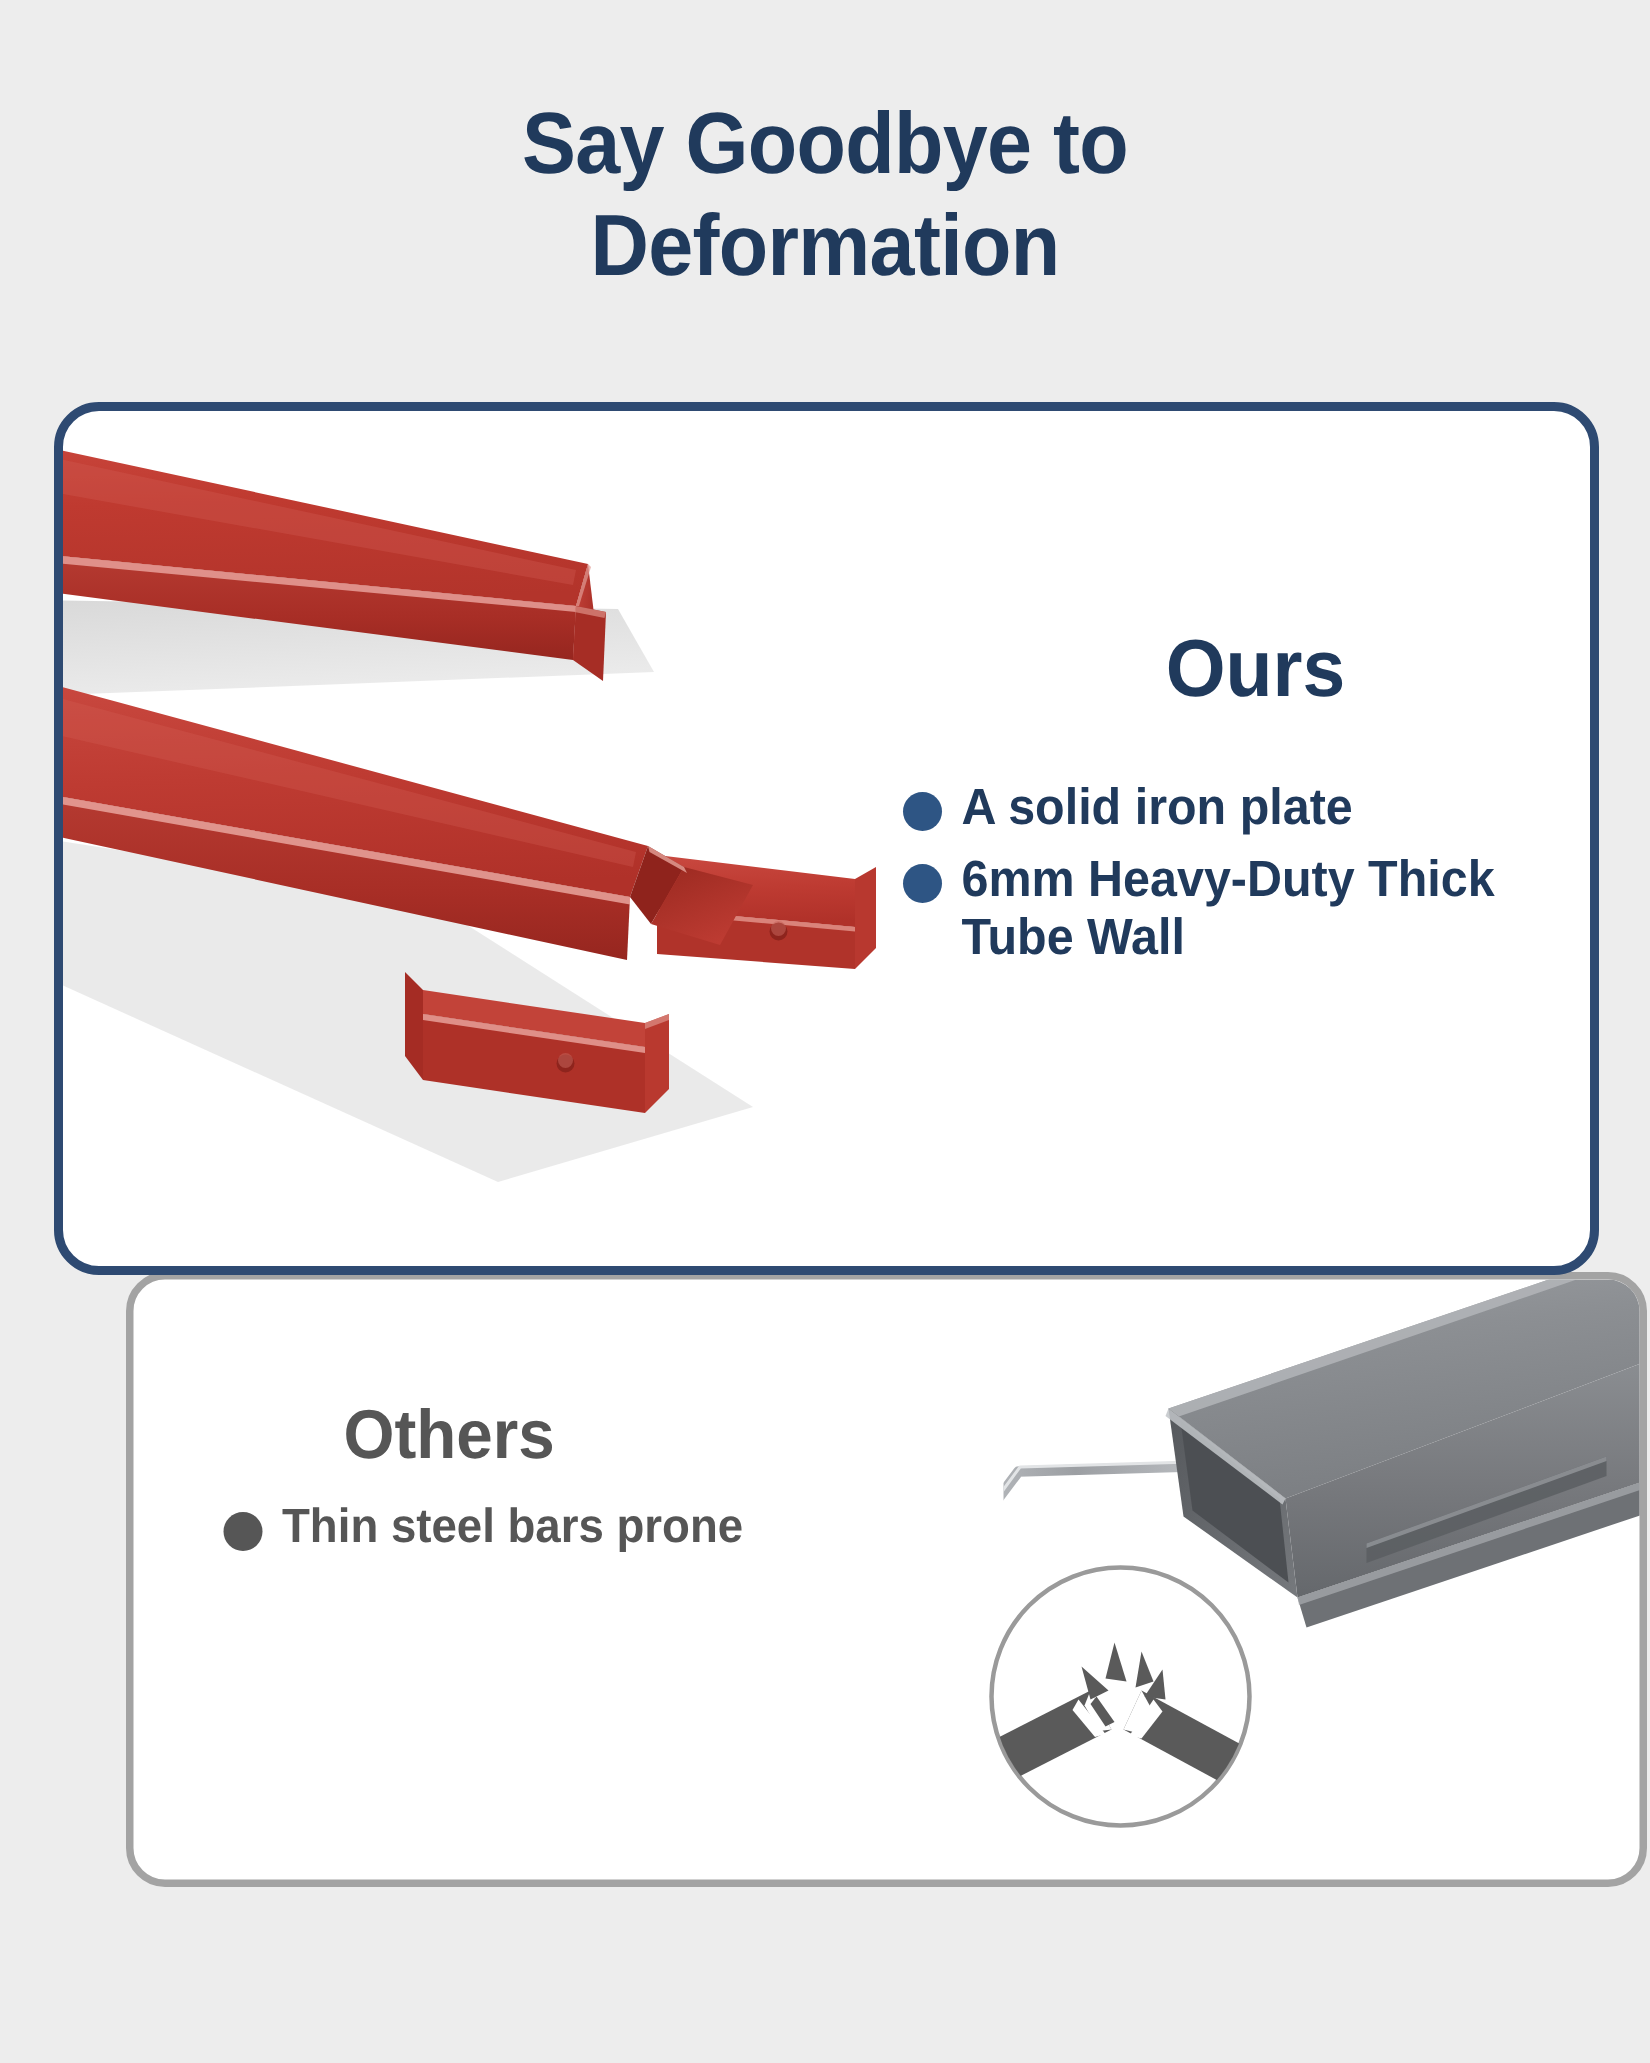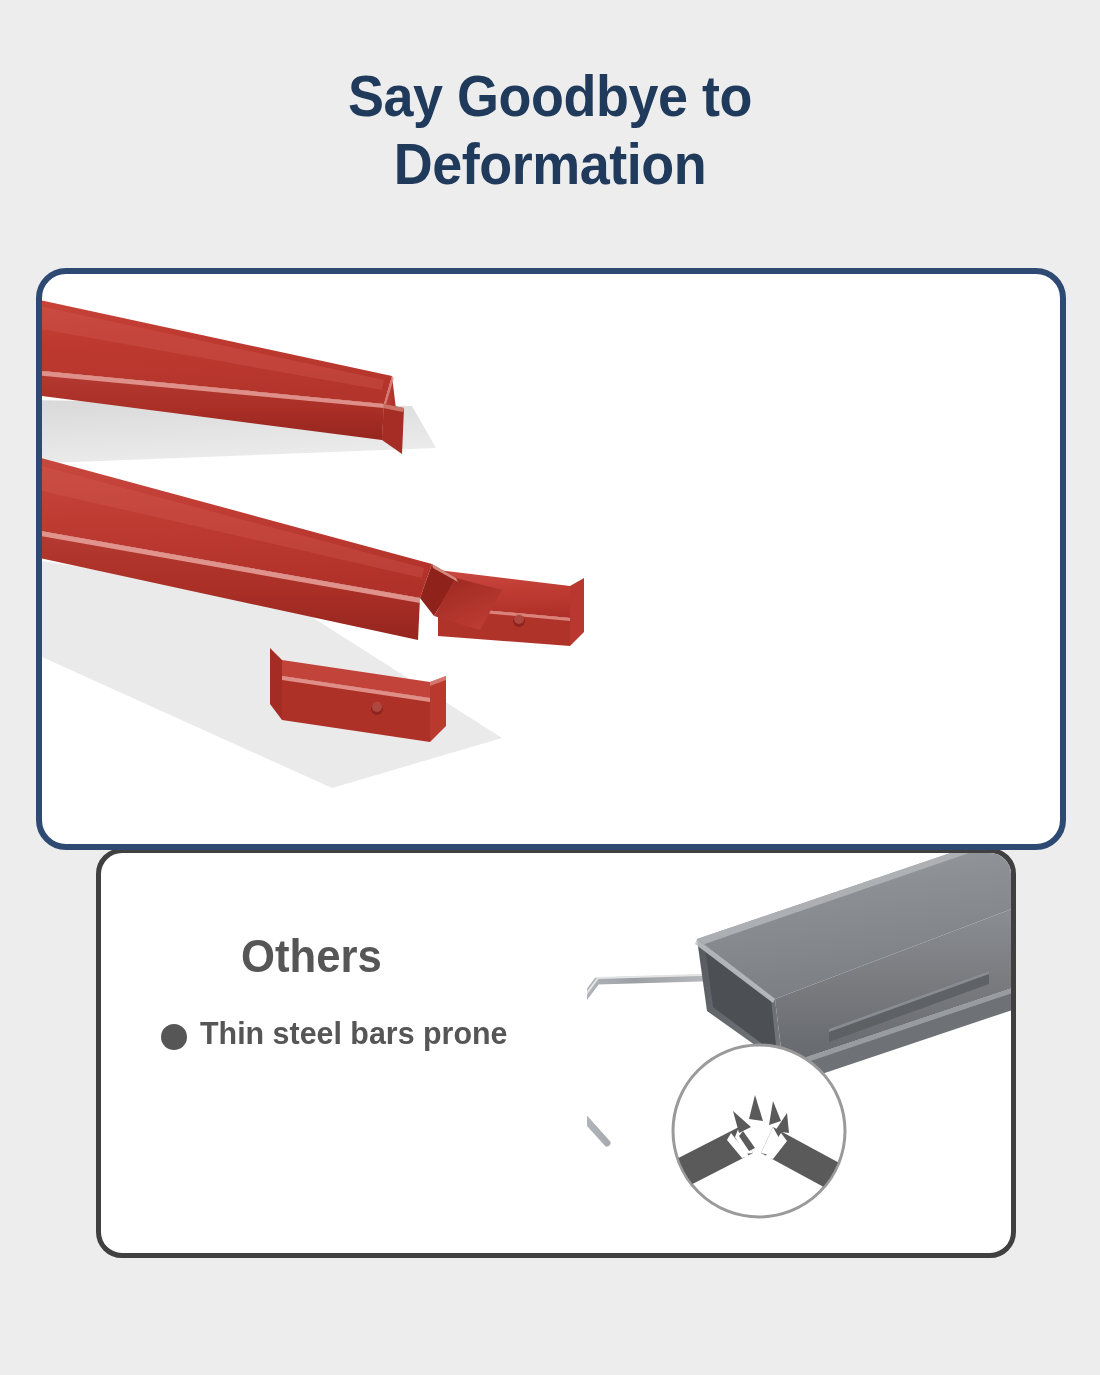--- a/index.html
+++ b/index.html
@@ -44,25 +44,25 @@
     left: 36px;
     top: 268px;
     width: 1030px;
     height: 582px;
     border: 6px solid #2E4A72;
     border-radius: 30px;
     z-index: 3;
   }
 
   .card-others {
-    left: 96px;
+    left: 84px;
     top: 848px;
-    width: 920px;
+    width: 1014px;
     height: 410px;
-    border: 5px solid #404040;
+    border: 5px solid #a3a3a3;
     border-radius: 26px;
     z-index: 1;
   }
 
   
   .ours-text {
     position: absolute;
     left: 560px;
     top: 145px;
     width: 450px;
@@ -112,21 +112,21 @@
   }
   .others-heading {
     color: #565656;
     font-weight: bold;
     font-size: 46px;
     line-height: 1;
     margin-left: 80px;
     transform: scaleX(0.95);
     transform-origin: left center;
   }
-  .others-list { margin-top: 36px; }
+  .others-list { margin-top: 20px; }
   .others-list .bullet-text { font-size: 32px; white-space: nowrap; }
 
   
   .art-ours {
     position: absolute;
     left: -10px;
     top: -6px;
     width: 560px;
     height: 570px;
     z-index: 1;
@@ -327,13 +327,29 @@
       <path d="M 250 408 L 398 430 L 398 434 L 250 412 Z" fill="#E8A099" opacity="0.85"></path>
       <path d="M 398 414 L 398 474 L 414 458 L 414 408 Z" fill="#B9392F"></path>
       <path d="M 398 414 L 414 408 L 414 412 L 398 418 Z" fill="#DE9189" opacity="0.7"></path>
       <circle cx="345" cy="441" r="6" fill="#8E241D"></circle>
       <circle cx="345" cy="439" r="5" fill="#C4635A" opacity="0.55"></circle>
 
       <path d="M 250 392 L 250 452 L 238 436 L 238 380 Z" fill="#A52C24"></path>
     </g>
   </svg>
 
+  <div class="ours-text">
+    <div class="ours-heading">Ours</div>
+    <div class="ours-list">
+
+      <div class="bullet-row">
+        <span class="dot dot-blue"></span>
+        <span class="bullet-text bullet-blue">A solid iron plate</span>
+      </div>
+
+      <div class="bullet-row">
+        <span class="dot dot-blue"></span>
+        <span class="bullet-text bullet-blue">6mm Heavy-Duty Thick Tube Wall</span>
+      </div>
+
+    </div>
+  </div>
 </div>
 
 </body></html>

